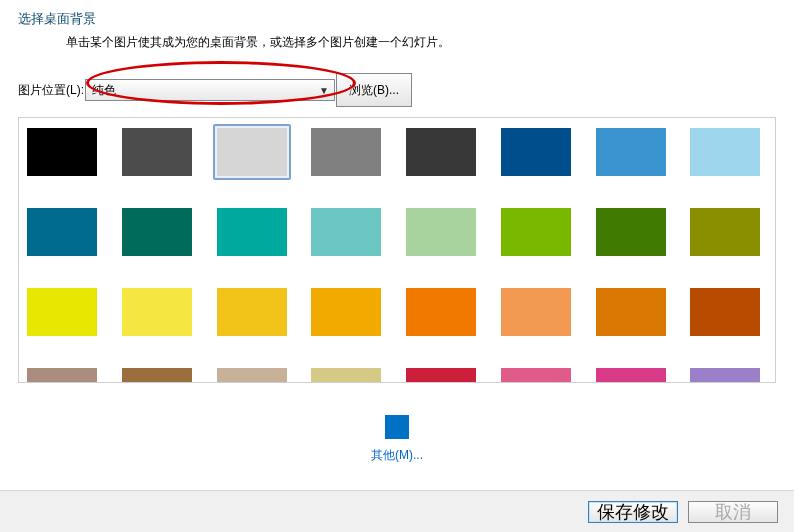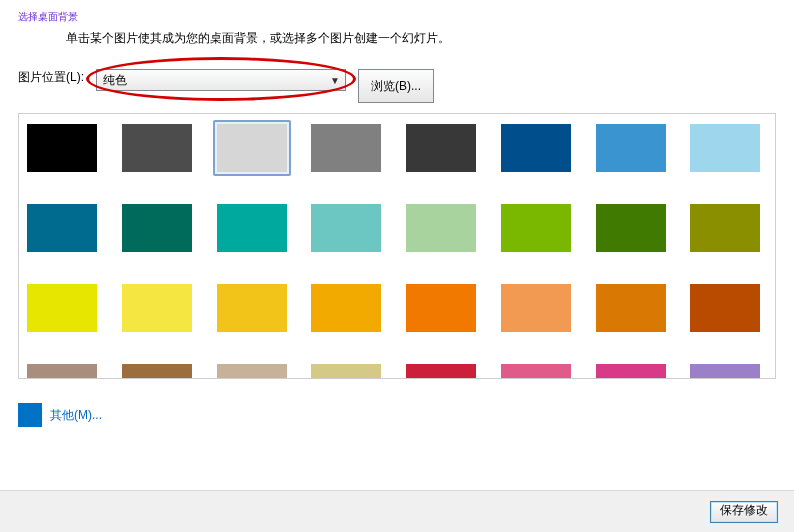--- a/index.html
+++ b/index.html
@@ -9,34 +9,34 @@
     font-family: "Microsoft YaHei", "Segoe UI", Tahoma, sans-serif;
     font-size: 12px;
     background: #ffffff;
     width: 794px;
     height: 532px;
     overflow: hidden;
     position: relative;
   }
   .content { padding: 10px 18px 0 18px; }
   .title {
-    color: #6d28d9;
-    font-size: 10px;
+    color: #0c4a6e;
+    font-size: 13px;
     margin-bottom: 6px;
   }
   .subtitle {
     color: #000;
     font-size: 12px;
     margin-bottom: 22px;
     margin-left: 48px;
   }
   .row-controls {
     display: flex;
-    align-items: flex-start;
-    gap: 12px;
+    align-items: center;
+    gap: 1px;
     margin-bottom: 10px;
     position: relative;
     margin-top: 14px;
   }
   .label { color: #000; }
   .dropdown {
     position: relative;
     width: 250px;
     height: 22px;
     border: 1px solid #828790;
@@ -102,21 +102,22 @@
   }
   .swatch.selected {
     border: 2px solid #7da2ce;
     background: #e8f0fb;
     border-radius: 2px;
   }
   .other-row {
     display: flex;
     align-items: center;
     gap: 8px;
-    margin-top: 24px;
+    margin-top: 32px;
+    flex-direction: column;
   }
   .other-swatch {
     width: 24px;
     height: 24px;
     background: #0072c6;
   }
   .other-link {
     color: #0066cc;
     font-size: 12px;
   }
@@ -126,27 +127,27 @@
     height: 42px;
     background: #f0f0f0;
     border-top: 1px solid #d9d9d9;
     display: flex;
     justify-content: flex-end;
     align-items: center;
     gap: 10px;
     padding-right: 16px;
   }
   .footer-btn {
-    width: 68px;
+    width: 90px;
     height: 22px;
     border: 1px solid #828790;
     background: linear-gradient(#fdfdfd, #e5e5e5);
-    font-size: 12px;
-    display: flex;
-    align-items: flex-start;
+    font-size: 18px;
+    display: flex;
+    align-items: center;
     justify-content: center;
   }
   .footer-btn.save {
     border: 1px solid #3c7fb1;
     box-shadow: 0 0 0 1px #bee6fd inset;
   }
   .footer-btn.cancel {
     color: #aaa;
   }
   
@@ -280,13 +281,16 @@
   <div class="other-row">
     <div class="other-swatch" style="background:#0072c6"></div>
     <span class="other-link">其他(M)...</span>
   </div>
 </div>
 
 <div class="footer">
   <div class="footer-btn save">
     <span>保存修改</span>
   </div>
+  <div class="footer-btn cancel">
+    <span>取消</span>
+  </div>
 </div>
 
 </body></html>

